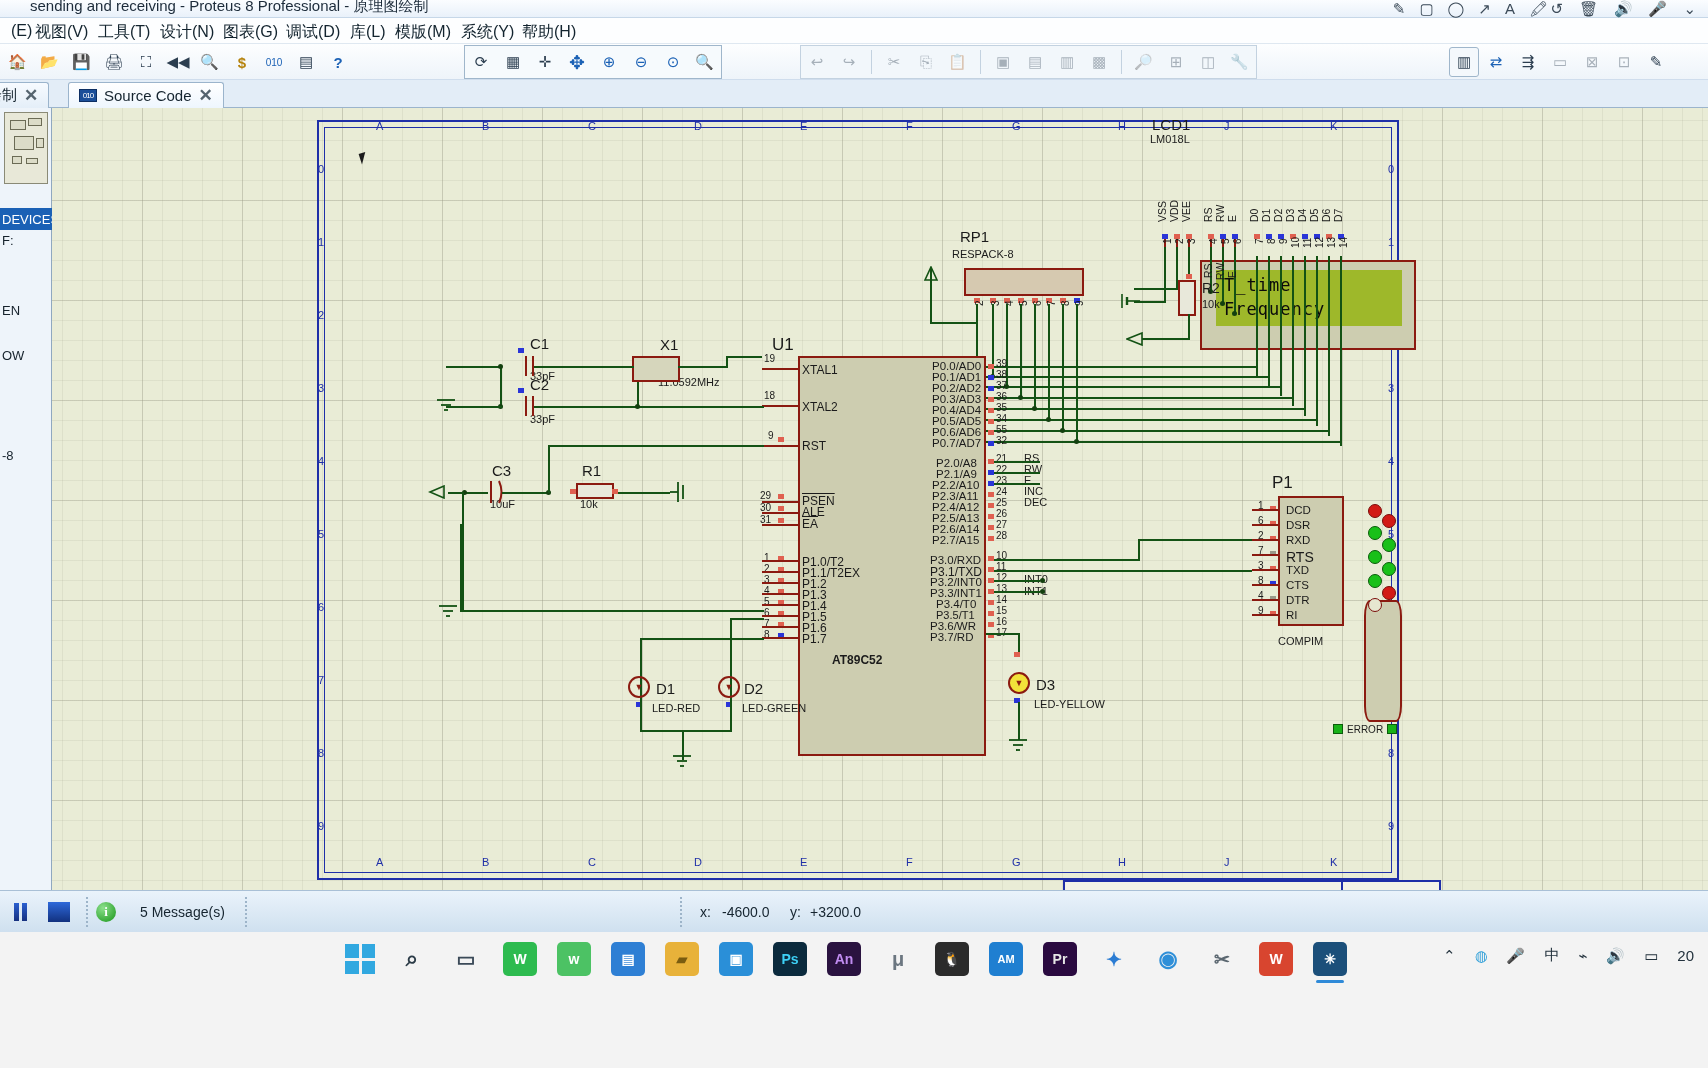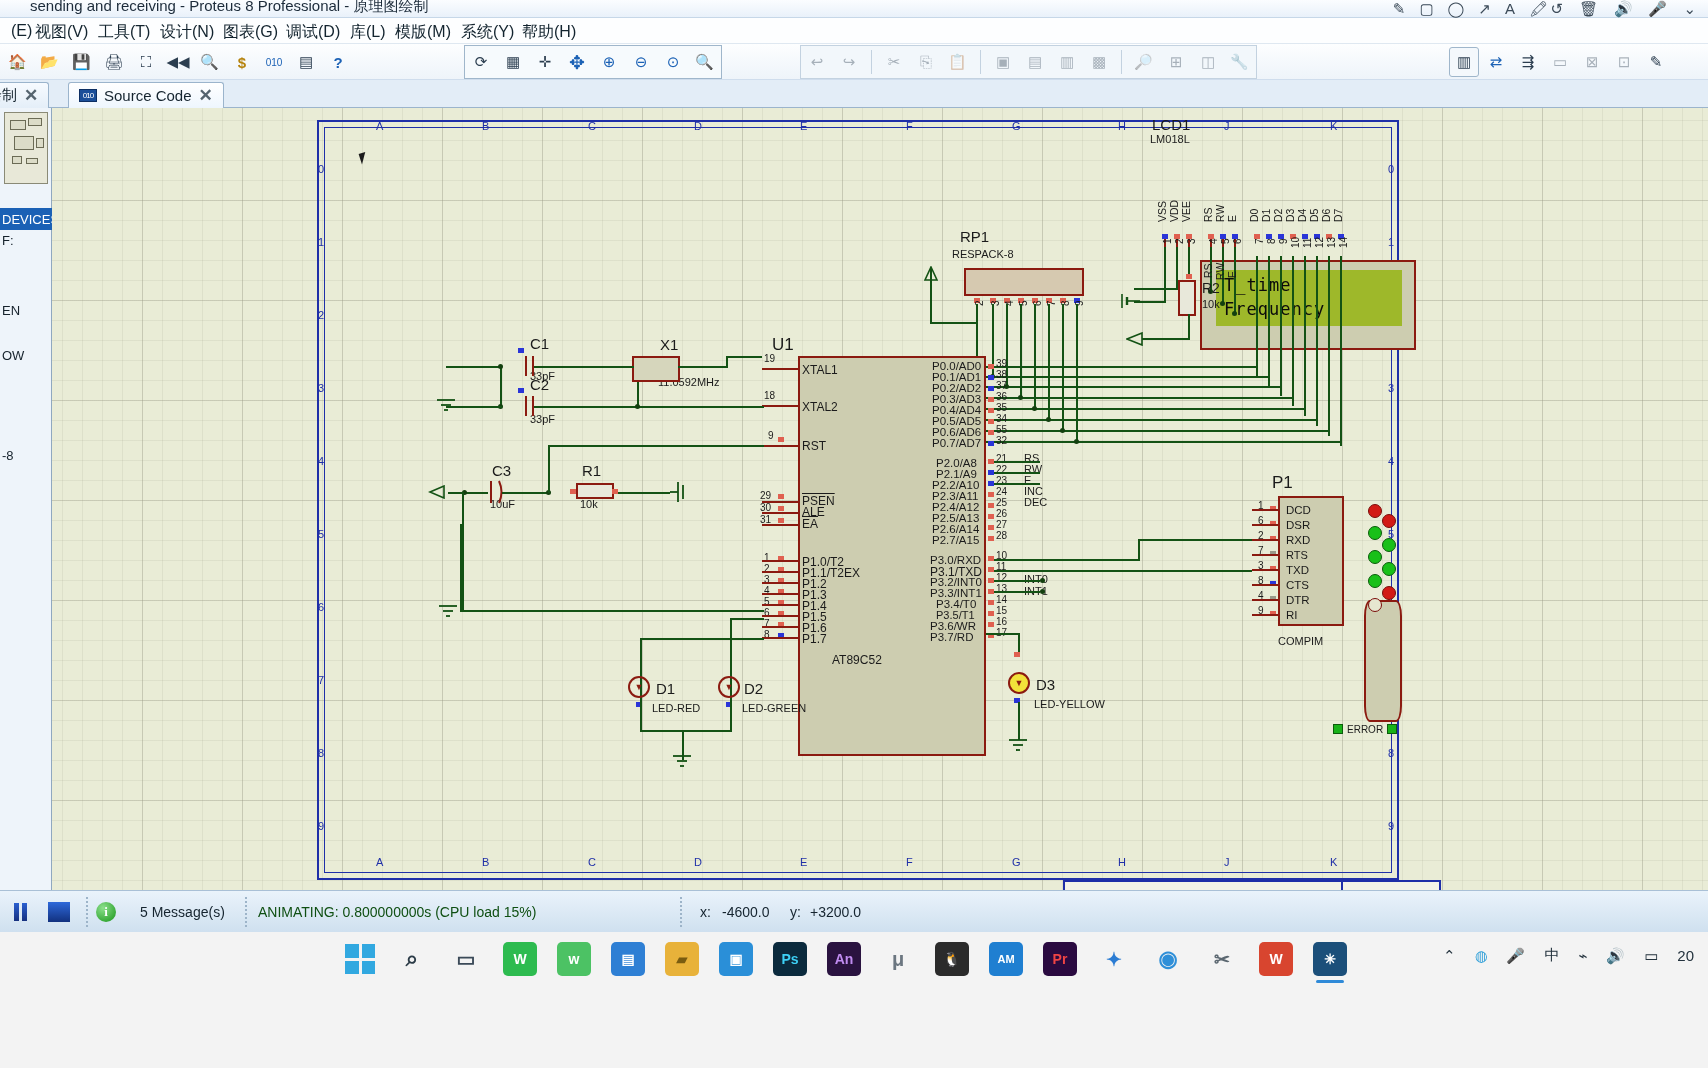--- a/index.html
+++ b/index.html
@@ -526,21 +526,21 @@
 
     <div class="wire wv" style="left:878px;top:160px;height:56px;"></div>
     <div class="wire wh" style="left:878px;top:214px;width:48px;"></div>
     <svg style="position:absolute;left:872px;top:158px;width:14px;height:16px">
       <polygon points="7,1 13,14 1,14" fill="none" stroke="#135214" stroke-width="1.6"></polygon>
     </svg>
   </div>
 
   <div class="reflbl" style="left:720px;top:227px;font-size:17px;">U1</div>
   <div class="chip" style="left:746px;top:248px;width:188px;height:400px;"></div>
-  <div class="vallbl" style="left:780px;top:545px;font-size:12px;">AT89C52</div>
+  <div class="vallbl" style="left:780px;top:545px;font-size:12px;font-weight:bold;">AT89C52</div>
 
   <div>
     <div class="pinlbl" style="left:750px;top:255px;font-size:12px">XTAL1</div>
     <div class="pinnum" style="left:712px;top:245px">19</div>
     <div class="pinwire h" style="left:710px;top:260px;width:38px;"></div>
     <div class="pinlbl" style="left:750px;top:292px;font-size:12px">XTAL2</div>
     <div class="pinnum" style="left:712px;top:282px">18</div>
     <div class="pinwire h" style="left:710px;top:297px;width:38px;"></div>
     <div class="pinlbl" style="left:750px;top:331px;font-size:12px">RST</div>
     <div class="pinnum" style="left:716px;top:322px">9</div>
@@ -809,21 +809,21 @@
     </svg>
   </div>
 
   <div class="reflbl" style="left:1220px;top:365px;font-size:17px">P1</div>
   <div class="chip" style="left:1226px;top:388px;width:66px;height:130px;"></div>
   <div class="vallbl" style="left:1226px;top:527px;font-size:11px">COMPIM</div>
   <div>
     <div class="pinlbl" style="left:1234px;top:396px;font-size:11.5px">DCD</div>
     <div class="pinlbl" style="left:1234px;top:411px;font-size:11.5px">DSR</div>
     <div class="pinlbl" style="left:1234px;top:426px;font-size:11.5px">RXD</div>
-    <div class="pinlbl" style="left:1234px;top:441px;font-size:11px">RTS</div>
+    <div class="pinlbl" style="left:1234px;top:441px;font-size:14px">RTS</div>
     <div class="pinlbl" style="left:1234px;top:456px;font-size:11.5px">TXD</div>
     <div class="pinlbl" style="left:1234px;top:471px;font-size:11.5px">CTS</div>
     <div class="pinlbl" style="left:1234px;top:486px;font-size:11.5px">DTR</div>
     <div class="pinlbl" style="left:1234px;top:501px;font-size:11.5px">RI</div>
     <div class="pinnum" style="left:1206px;top:392px">1</div>
     <div class="pinnum" style="left:1206px;top:407px">6</div>
     <div class="pinnum" style="left:1206px;top:422px">2</div>
     <div class="pinnum" style="left:1206px;top:437px">7</div>
     <div class="pinnum" style="left:1206px;top:452px">3</div>
     <div class="pinnum" style="left:1206px;top:467px">8</div>
@@ -890,21 +890,20 @@
   </div>
   <div class="cell" style="left:48px">
     <span class="stopsq"></span>
   </div>
   <div class="sbsep" style="left:86px"></div>
   <div class="cell" style="left:96px;gap:10px">
     <span class="infoic">i</span>
   </div>
   <div class="cell" style="left:140px">5 Message(s)</div>
   <div class="sbsep" style="left:245px;border-left-style:dotted"></div>
-  <div class="cell" style="left:258px;color:#0f4f12">ANIMATING: 0.800000000s (CPU load 15%)</div>
   <div class="sbsep" style="left:680px"></div>
   <div class="cell" style="left:700px">x:</div>
   <div class="cell" style="left:722px">-4600.0</div>
   <div class="cell" style="left:790px">y:</div>
   <div class="cell" style="left:810px">+3200.0</div>
 </div>
 
 <div id="taskbar">
   <div id="tbicons">
     <span class="winlogo">
@@ -918,21 +917,21 @@
     <span class="ticon" style="background:#2dbb4f">W</span>
     <span class="ticon" style="background:#4cc264">w</span>
     <span class="ticon" style="background:#2e7fd4">▤</span>
     <span class="ticon" style="background:#e8b23a;color:#7a5c10">▰</span>
     <span class="ticon" style="background:#2a8fd8">▣</span>
     <span class="ticon" style="background:#0b2a3d;color:#3dd0f5">Ps</span>
     <span class="ticon" style="background:#2a1340;color:#c08cf0">An</span>
     <span class="ticon" style="color:#6b7680;font-size:20px">μ</span>
     <span class="ticon" style="background:#2b2b2b">🐧</span>
     <span class="ticon" style="background:#1f7fd1;font-size:11px">AM</span>
-    <span class="ticon" style="background:#2a0a40;color:#ef4444">Pr</span>
+    <span class="ticon" style="background:#2a0a40;color:#e5e5e5">Pr</span>
     <span class="ticon" style="color:#2b7cd3;font-size:19px">✦</span>
     <span class="ticon" style="color:#2f8fd8;font-size:22px">◉</span>
     <span class="ticon" style="color:#5b6770;font-size:19px">✂</span>
     <span class="ticon" style="background:#d8452f">W</span>
     <span class="ticon sel" style="background:#1b4f7a">✳</span>
   </div>
   <div id="trayicons">
     <span>⌃</span>
     <span style="color:#2f9fd8">◍</span>
     <span>🎤</span>

